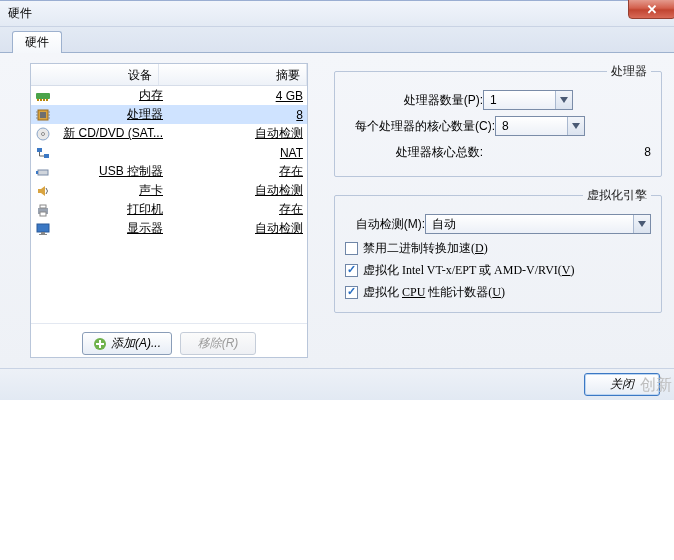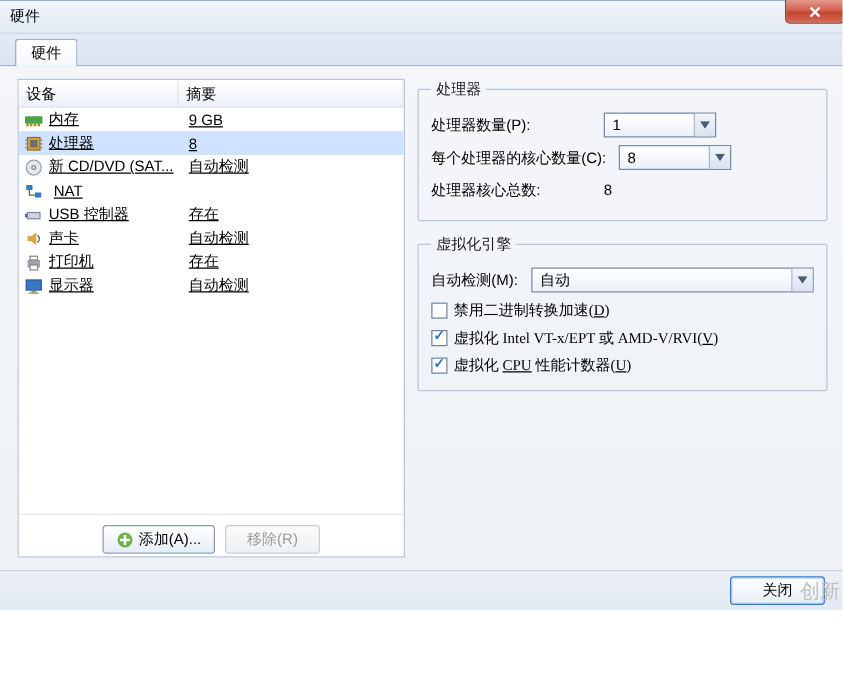--- a/index.html
+++ b/index.html
@@ -6,24 +6,25 @@
   html, body {
     margin: 0; padding: 0;
     font-family: "Microsoft YaHei", Tahoma, Arial, sans-serif;
     font-size: 12px;
     background: #fff;
     color: #000;
     width: 674px; height: 560px;
     overflow: hidden;
   }
   .window {
-    width: 674px; height: 488px;
+    width: 674px; height: 400px;
     background: linear-gradient(to bottom, #e8eef7 0%, #e9eef5 4%, #ecf0f6 100%);
     position: relative;
     border-top: 1px solid #9aaed2;
+    text-align: right;
   }
   .titlebar {
     height: 26px;
     display: flex;
     align-items: center;
     padding-left: 8px;
     background: linear-gradient(to bottom, #f1f5fb, #e3eaf4);
     border-bottom: 1px solid #c9d3e4;
     position: relative;
   }
@@ -59,21 +60,21 @@
     margin-bottom: -1px;
     position: relative; z-index: 2;
   }
   .page-body {
     position: absolute;
     left: 0; right: 0; top: 52px; bottom: 32px;
     background: #f0f0f0;
     background: linear-gradient(to bottom, #f4f6fa, #eef1f6);
     padding: 10px 12px 10px 14px;
   }
-  .cols { display: flex; gap: 10px; height: 100%; }
+  .cols { display: flex; gap: 26px; height: 100%; margin-left: 16px; }
   .left-panel {
     width: 326px;
     background: #fff;
     border: 1px solid #b9c6da;
     display: flex; flex-direction: column;
   }
   .list-header {
     display: flex;
     height: 22px;
     background: linear-gradient(to bottom, #ffffff, #eef2f8);
@@ -111,20 +112,21 @@
   .btn {
     height: 23px;
     min-width: 76px;
     padding: 0 10px;
     border: 1px solid #8a9db8;
     border-radius: 3px;
     background: linear-gradient(to bottom, #ffffff, #e7edf6);
     font-size: 12px;
     display: inline-flex; align-items: center; justify-content: center;
     cursor: pointer;
+    font-style: italic;
   }
   .btn.disabled {
     color: #9a9a9a;
     border-color: #c5cdd9;
     background: linear-gradient(to bottom, #fbfbfb, #eef0f4);
     cursor: default;
   }
   .add-ic {
     width: 14px; height: 14px; margin-right: 4px;
     display: inline-flex; align-items: center; justify-content: center;
@@ -238,21 +240,21 @@
               <span class="dev-ic">
                 <svg width="16" height="16">
                   <rect x="1" y="5" width="14" height="6" fill="#4aa34a" rx="1"></rect>
                   <rect x="2" y="11" width="2" height="2" fill="#b8860b"></rect>
                   <rect x="5" y="11" width="2" height="2" fill="#b8860b"></rect>
                   <rect x="8" y="11" width="2" height="2" fill="#b8860b"></rect>
                   <rect x="11" y="11" width="2" height="2" fill="#b8860b"></rect>
                 </svg>
               </span>
               <span class="dev-name">内存</span>
-              <span class="dev-sum">9 GB</span>
+              <span class="dev-sum">4 GB</span>
             </div>
             <div class="dev-row selected">
               <span class="dev-ic">
                 <svg width="16" height="16">
                   <rect x="3" y="3" width="10" height="10" fill="#d9a441" stroke="#9a6a1f"></rect>
                   <rect x="5" y="5" width="6" height="6" fill="#6e6e6e"></rect>
                   <line x1="1" y1="5" x2="3" y2="5" stroke="#888"></line>
                   <line x1="1" y1="8" x2="3" y2="8" stroke="#888"></line>
                   <line x1="1" y1="11" x2="3" y2="11" stroke="#888"></line>
                   <line x1="13" y1="5" x2="15" y2="5" stroke="#888"></line>

